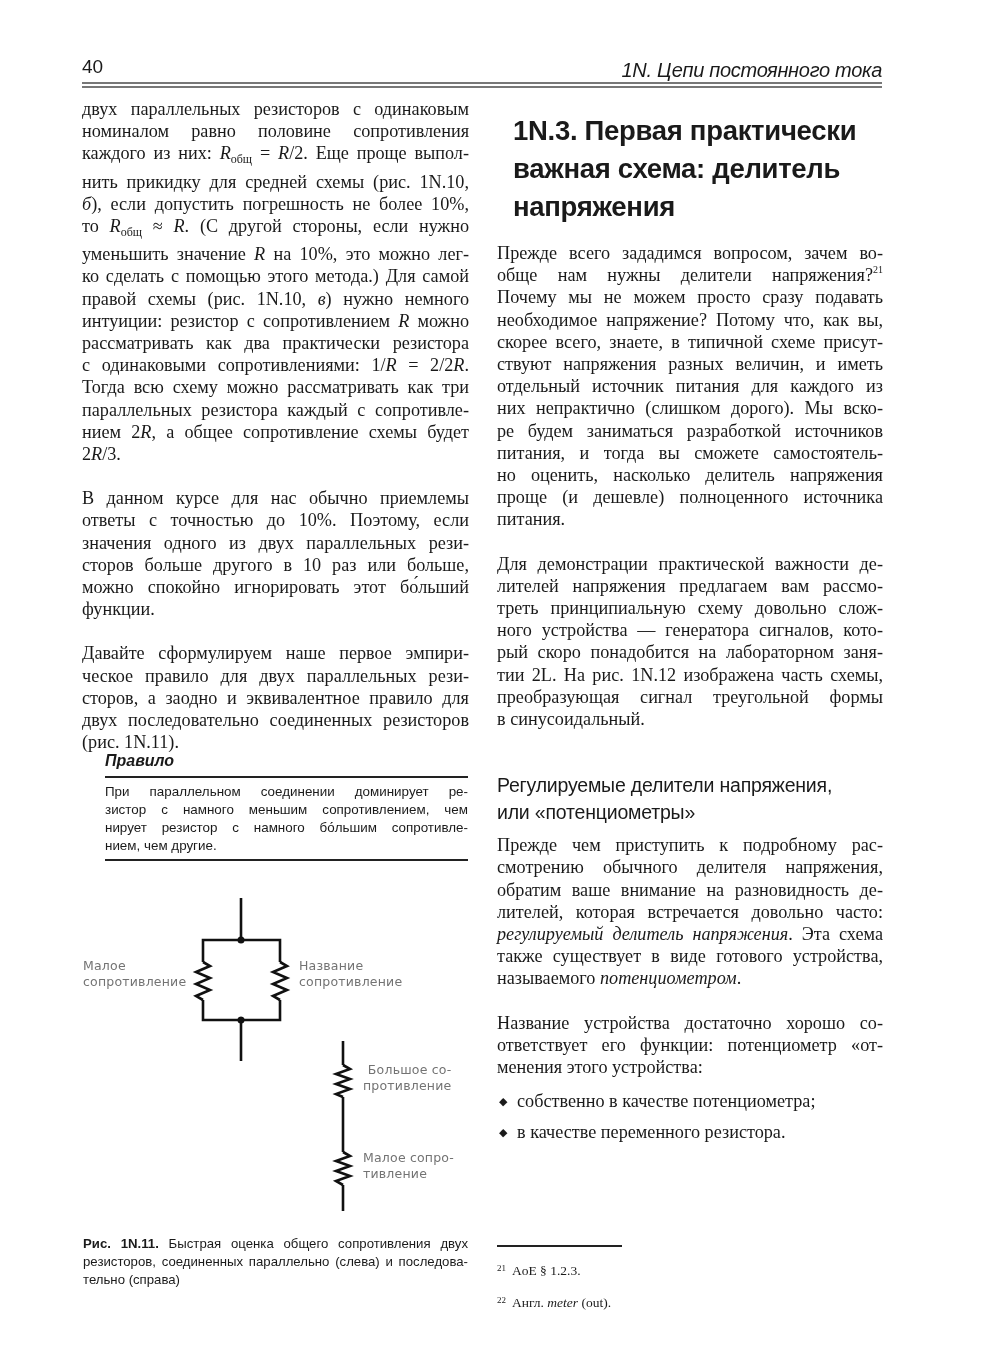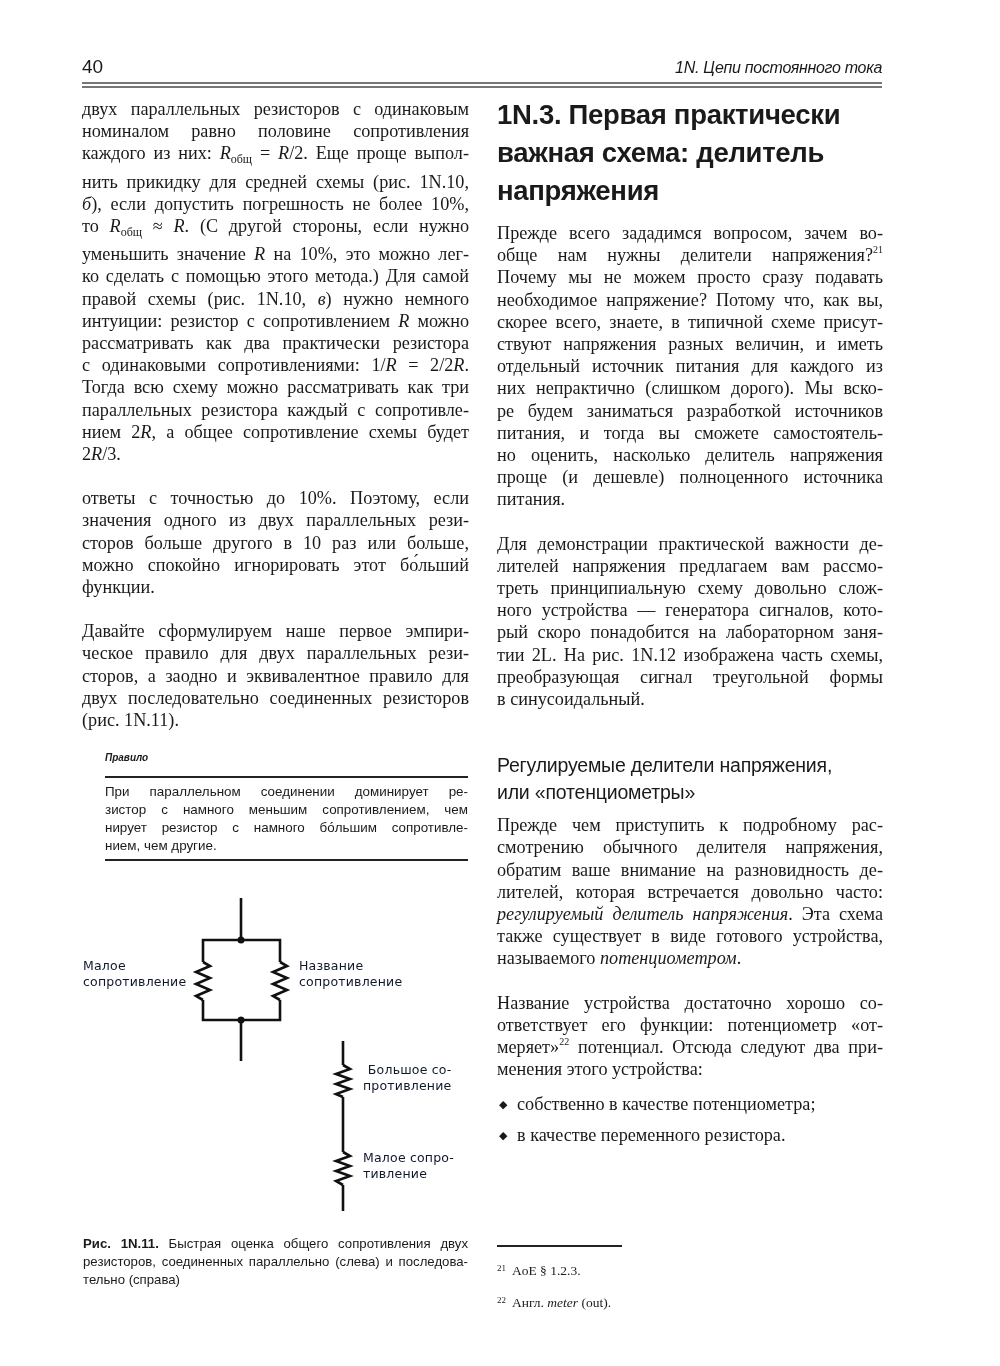--- a/index.html
+++ b/index.html
@@ -1,55 +1,55 @@
 <!DOCTYPE html>
 <html><head>
 <meta charset="utf-8">
 <style>
   html, body { margin: 0; padding: 0; background: #ffffff; }
   body { width: 1000px; height: 1366px; position: relative; overflow: hidden; color: #1a1a1a; }
 
   #header { position: absolute; left: 82px; top: 56px; width: 800px; height: 30px; }
   #page-num { position: absolute; left: 0; top: 0; font-size: 19px; font-family: "Liberation Sans", sans-serif; }
-  #running-title { position: absolute; right: 0; top: 3px; font-size: 16px; font-style: italic; font-family: "Liberation Sans", sans-serif; letter-spacing: -0.3px; }
+  #running-title { position: absolute; right: 0; top: 3px; font-size: 20px; font-style: italic; font-family: "Liberation Sans", sans-serif; letter-spacing: -0.3px; }
   #header-rule1 { position: absolute; left: 0; top: 26px; width: 800px; height: 2px; background: #777; }
   #header-rule2 { position: absolute; left: 0; top: 30px; width: 800px; height: 2px; background: #777; }
 
   .col { position: absolute; }
   #col-left { left: 82px; top: 98px; width: 387px; }
   #col-right { left: 497px; top: 96px; width: 386px; }
 
   .para { font-family: "Liberation Serif", serif; font-size: 18.2px; line-height: 22.2px; text-align: justify; margin: 0; hyphens: manual; }
   .para .ln { display: block; text-align: justify; text-align-last: justify; white-space: nowrap; }
   .para .ln.last { text-align-last: left; }
   sub.s { font-size: 12px; vertical-align: -4px; }
   sup.s { font-size: 10px; vertical-align: 8px; line-height: 0; }
   i { font-style: italic; }
 
   #p1 { }
   #p2 { margin-top: 22px; }
   #p3 { margin-top: 22px; }
 
   #rule-box { position: absolute; left: 105px; top: 752px; width: 363px; }
-  #rule-title { font-family: "Liberation Sans", sans-serif; font-weight: bold; font-style: italic; font-size: 10px; height: 22px; }
+  #rule-title { font-family: "Liberation Sans", sans-serif; font-weight: bold; font-style: italic; font-size: 16px; height: 22px; }
   #rule-top { height: 2px; background: #222; margin-top: 2px; }
   #rule-text { font-family: "Liberation Sans", sans-serif; font-size: 13.4px; line-height: 18px; margin-top: 5px; }
   #rule-text .ln { display: block; text-align: justify; text-align-last: justify; white-space: nowrap; }
   #rule-text .ln.last { text-align-last: left; }
   #rule-bottom { height: 2px; background: #222; margin-top: 4px; }
 
   #diagram { position: absolute; left: 0; top: 0; width: 1000px; height: 1366px; pointer-events: none; }
-  .dlabel { position: absolute; font-family: "DejaVu Sans", sans-serif; font-size: 12.5px; line-height: 16px; color: #0f172a; letter-spacing: 0.2px; }
+  .dlabel { position: absolute; font-family: "DejaVu Sans", sans-serif; font-size: 12.5px; line-height: 16px; color: #737373; letter-spacing: 0.2px; }
 
   #caption { position: absolute; left: 83px; top: 1235px; width: 385px; font-family: "Liberation Sans", sans-serif; font-size: 13.2px; line-height: 18px; }
   #caption .ln { display: block; text-align: justify; text-align-last: justify; white-space: nowrap; }
   #caption .ln.last { text-align-last: left; }
   #caption b { font-weight: bold; }
 
-  #section-title { font-family: "Liberation Sans", sans-serif; font-weight: bold; font-size: 27.5px; line-height: 38px; margin: 0; letter-spacing: -0.3px; }
+  #section-title { font-family: "Liberation Sans", sans-serif; font-weight: bold; font-size: 27.5px; line-height: 38px; margin: 16px; letter-spacing: -0.3px; }
   #r-p1 { margin-top: 12px; }
   #r-p2 { margin-top: 22px; }
   #subsection-title { font-family: "Liberation Sans", sans-serif; font-size: 19.5px; line-height: 27px; margin: 42px 0 0 0; font-weight: normal; letter-spacing: -0.2px; }
   #r-p3 { margin-top: 8px; }
   #r-p4 { margin-top: 22px; }
   .bullets { list-style: none; padding: 0; margin: 12px 0 0 0; font-family: "Liberation Serif", serif; font-size: 18.2px; }
   .bullets li { position: relative; padding-left: 20px; line-height: 22px; margin-bottom: 9px; }
   .bullets li .bullet-icon { position: absolute; left: 2px; top: 0; font-size: 11px; }
 
   #footnotes { position: absolute; left: 497px; top: 1245px; width: 200px; }
@@ -80,20 +80,21 @@
       <span class="ln"><span>правой схемы (рис. 1N.10, </span><i>в</i><span>) нужно немного</span></span>
       <span class="ln"><span>интуиции: резистор с сопротивлением </span><i>R</i><span> можно</span></span>
       <span class="ln"><span>рассматривать как два практически резистора</span></span>
       <span class="ln"><span>с одинаковыми сопротивлениями: 1/</span><i>R</i><span> = 2/2</span><i>R</i><span>.</span></span>
       <span class="ln"><span>Тогда всю схему можно рассматривать как три</span></span>
       <span class="ln"><span>параллельных резистора каждый с сопротивле-</span></span>
       <span class="ln"><span>нием 2</span><i>R</i><span>, а общее сопротивление схемы будет</span></span>
       <span class="ln last"><span>2</span><i>R</i><span>/3.</span></span>
     </p>
   <p class="para" id="p2">
+      <span class="ln"><span>В данном курсе для нас обычно приемлемы</span></span>
       <span class="ln"><span>ответы с точностью до 10%. Поэтому, если</span></span>
       <span class="ln"><span>значения одного из двух параллельных рези-</span></span>
       <span class="ln"><span>сторов больше другого в 10 раз или больше,</span></span>
       <span class="ln"><span>можно спокойно игнорировать этот бо́льший</span></span>
       <span class="ln last"><span>функции.</span></span>
     </p>
   <p class="para" id="p3">
       <span class="ln"><span>Давайте сформулируем наше первое эмпири-</span></span>
       <span class="ln"><span>ческое правило для двух параллельных рези-</span></span>
       <span class="ln"><span>сторов, а заодно и эквивалентное правило для</span></span>
@@ -199,21 +200,20 @@
       <span class="ln"><span>смотрению обычного делителя напряжения,</span></span>
       <span class="ln"><span>обратим ваше внимание на разновидность де-</span></span>
       <span class="ln"><span>лителей, которая встречается довольно часто:</span></span>
       <span class="ln"><span></span><i>регулируемый делитель напряжения</i><span>. Эта схема</span></span>
       <span class="ln"><span>также существует в виде готового устройства,</span></span>
       <span class="ln last"><span>называемого </span><i>потенциометром</i><span>.</span></span>
     </p>
   <p class="para" id="r-p4">
       <span class="ln"><span>Название устройства достаточно хорошо со-</span></span>
       <span class="ln"><span>ответствует его функции: потенциометр «от-</span></span>
-      <span class="ln"><span>меряет»</span><sup class="s">22</sup><span> потенциал. Отсюда следуют два при-</span></span>
       <span class="ln last"><span>менения этого устройства:</span></span>
     </p>
   <ul class="bullets">
     <li><span class="bullet-icon">◆</span><span>собственно в качестве потенциометра;</span></li>
     <li><span class="bullet-icon">◆</span><span>в качестве переменного резистора.</span></li>
   </ul>
 </div>
 
 <div id="footnotes">
   <div id="fn-rule"></div>

